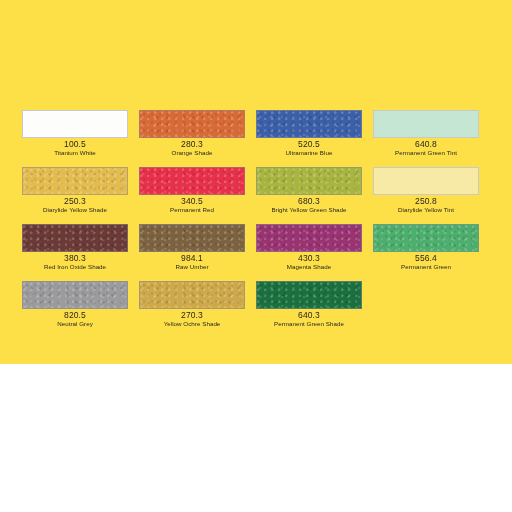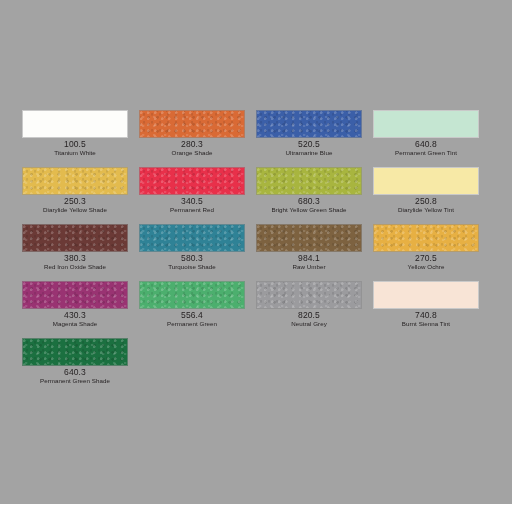--- a/index.html
+++ b/index.html
@@ -11,22 +11,22 @@
     width: 512px;
     height: 512px;
     background: #ffffff;
     font-family: "Liberation Sans", sans-serif;
     overflow: hidden;
   }
 
   #chart-root {
     position: relative;
     width: 512px;
-    height: 504px;
-    background: #a3a3a3;
+    height: 364px;
+    background: #fde047;
   }
 
   .swatch-grid {
     position: absolute;
     left: 22px;
     top: 110px;
     width: 468px;
     display: grid;
     grid-template-columns: repeat(4, 106px);
     column-gap: 11px;
@@ -152,41 +152,27 @@
         </div>
       </div>
       <div class="swatch-cell">
         <div class="swatch-chip textured" style="background-color: rgb(107, 58, 54);"></div>
         <div class="swatch-caption">
           <span class="swatch-code">380.3</span>
           <span class="swatch-name">Red Iron Oxide Shade</span>
         </div>
       </div>
       <div class="swatch-cell">
-        <div class="swatch-chip textured" style="background-color: rgb(47, 130, 150);"></div>
-        <div class="swatch-caption">
-          <span class="swatch-code">580.3</span>
-          <span class="swatch-name">Turquoise Shade</span>
-        </div>
-      </div>
-      <div class="swatch-cell">
         <div class="swatch-chip textured" style="background-color: rgb(125, 98, 64);"></div>
         <div class="swatch-caption">
           <span class="swatch-code">984.1</span>
           <span class="swatch-name">Raw Umber</span>
         </div>
       </div>
       <div class="swatch-cell">
-        <div class="swatch-chip textured" style="background-color: rgb(231, 176, 67);"></div>
-        <div class="swatch-caption">
-          <span class="swatch-code">270.5</span>
-          <span class="swatch-name">Yellow Ochre</span>
-        </div>
-      </div>
-      <div class="swatch-cell">
         <div class="swatch-chip textured" style="background-color: rgb(153, 51, 114);"></div>
         <div class="swatch-caption">
           <span class="swatch-code">430.3</span>
           <span class="swatch-name">Magenta Shade</span>
         </div>
       </div>
       <div class="swatch-cell">
         <div class="swatch-chip textured" style="background-color: rgb(76, 175, 110);"></div>
         <div class="swatch-caption">
           <span class="swatch-code">556.4</span>
@@ -194,24 +180,24 @@
         </div>
       </div>
       <div class="swatch-cell">
         <div class="swatch-chip textured" style="background-color: rgb(155, 155, 158);"></div>
         <div class="swatch-caption">
           <span class="swatch-code">820.5</span>
           <span class="swatch-name">Neutral Grey</span>
         </div>
       </div>
       <div class="swatch-cell">
-        <div class="swatch-chip plain" style="background-color: rgb(248, 228, 214);"></div>
-        <div class="swatch-caption">
-          <span class="swatch-code">740.8</span>
-          <span class="swatch-name">Burnt Sienna Tint</span>
+        <div class="swatch-chip textured" style="background-color: rgb(207, 168, 74);"></div>
+        <div class="swatch-caption">
+          <span class="swatch-code">270.3</span>
+          <span class="swatch-name">Yellow Ochre Shade</span>
         </div>
       </div>
       <div class="swatch-cell">
         <div class="swatch-chip textured" style="background-color: rgb(27, 112, 64);"></div>
         <div class="swatch-caption">
           <span class="swatch-code">640.3</span>
           <span class="swatch-name">Permanent Green Shade</span>
         </div>
       </div>
     </div>

